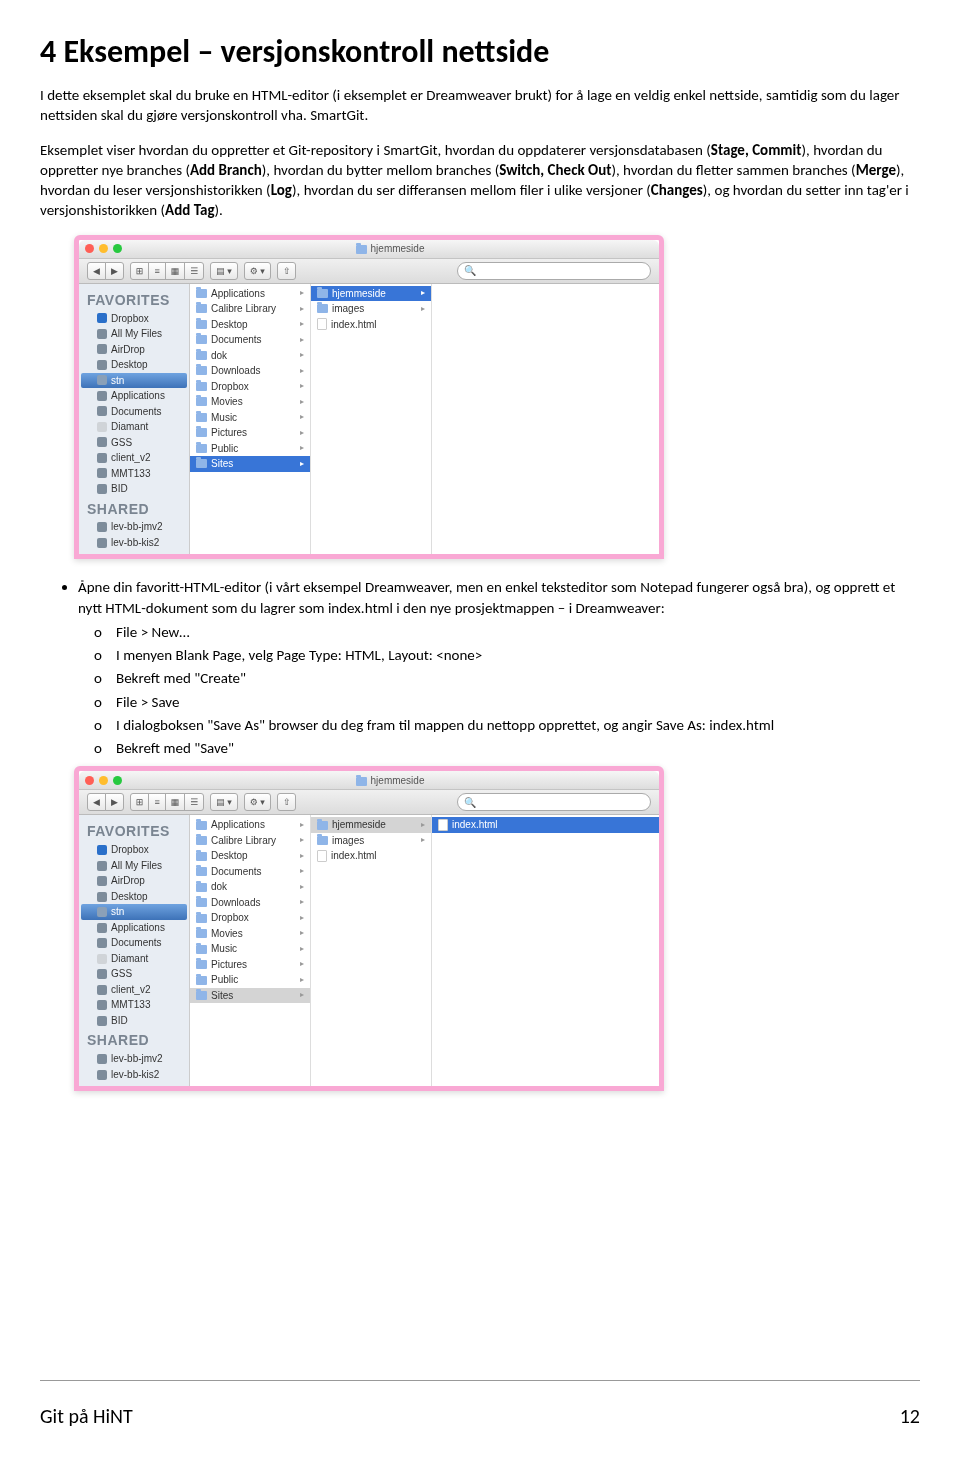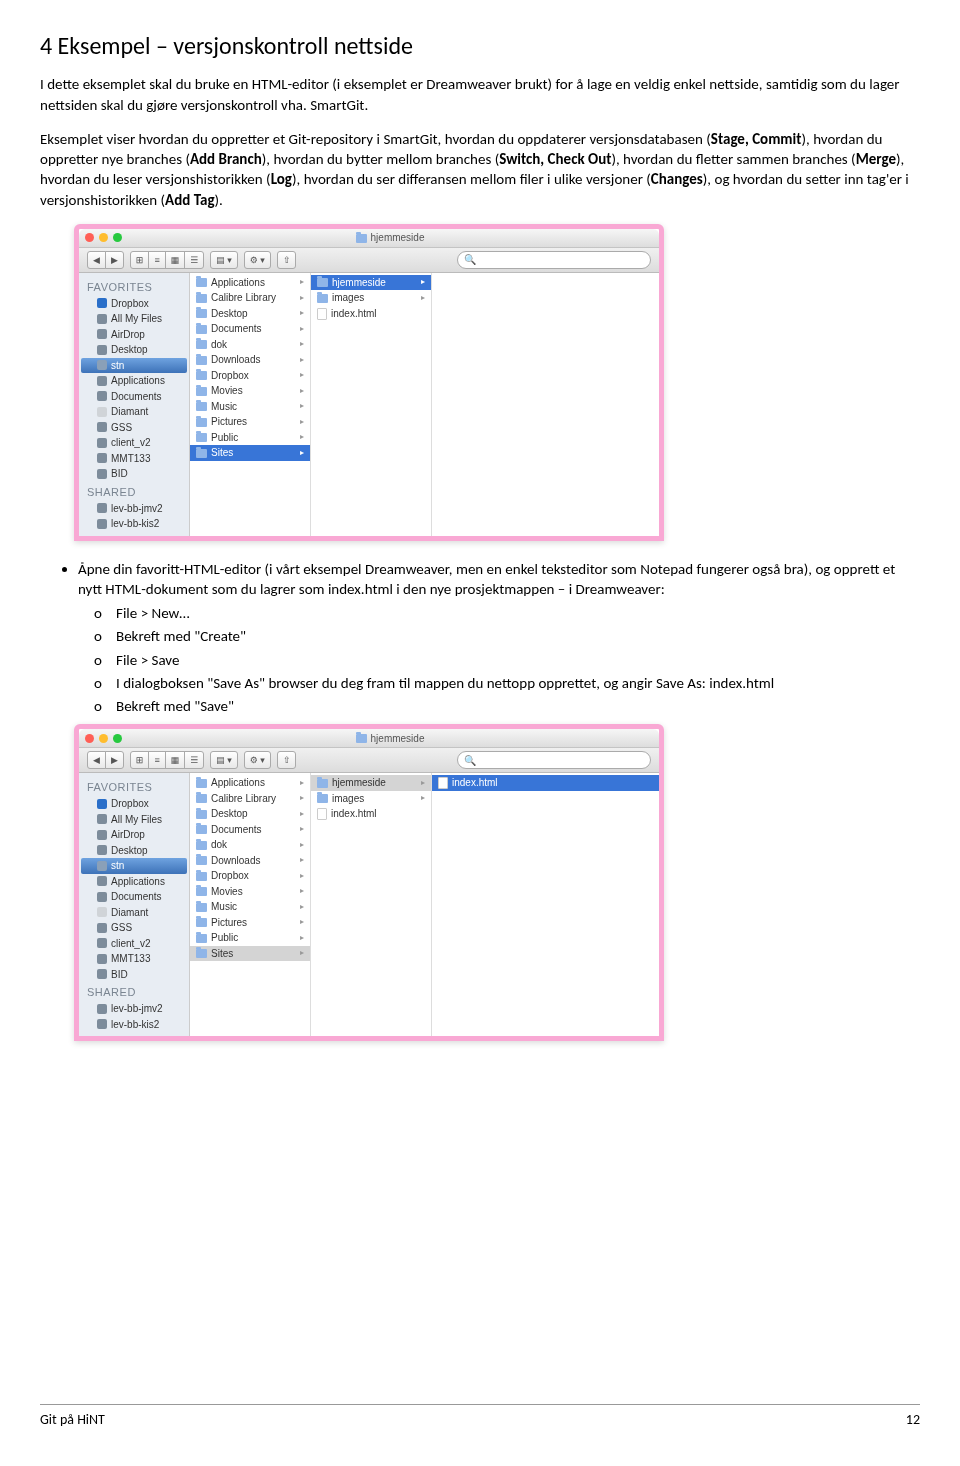--- a/index.html
+++ b/index.html
@@ -1,56 +1,56 @@
 <!DOCTYPE html>
 <html><head>
 <meta charset="utf-8">
 <style>
 body{margin:0;font-family:Calibri,Arial,sans-serif;font-size:15px;line-height:1.35;color:#000;background:#fff}
 .page{width:880px;margin:0 auto;padding:30px 40px 10px 40px;min-height:1400px;display:flex;flex-direction:column}
 .content{flex:1}
-h1{font-size:24px;font-weight:normal;margin:0 0 12px 0}
+h1{font-size:32px;font-weight:bold;margin:0 0 12px 0}
 p{margin:4px 0 14px 0}
 ul.main{list-style:disc;padding-left:38px;margin:8px 0}
 ul.main>li{margin-bottom:6px}
 ul.sub{list-style:none;padding-left:38px;margin:4px 0}
 ul.sub>li{margin-bottom:3px}
 ul.sub>li::before{content:"o";display:inline-block;width:22px;margin-left:-22px}
 .finder{border:5px solid #f9a8d4;border-radius:6px 6px 0 0;width:580px;margin:8px 0 18px 34px;font-family:'Lucida Grande',Arial,sans-serif;font-size:10px;color:#333;box-shadow:0 2px 6px rgba(0,0,0,.15);background:#fff}
 .f-titlebar{height:18px;background:linear-gradient(#f6f6f6,#ddd);border-radius:6px 6px 0 0;display:flex;align-items:center;padding:0 6px;border-bottom:1px solid #c4c4c4}
 .tl{width:9px;height:9px;border-radius:50%;margin-right:5px}
 .tl.r{background:#ff5f56}.tl.y{background:#ffbd2e}.tl.g{background:#27c93f}
 .f-title{flex:1;text-align:center;font-size:10px;color:#555}
 .f-toolbar{height:24px;background:linear-gradient(#f0f0f0,#dcdcdc);border-bottom:1px solid #bbb;display:flex;align-items:center;padding:0 8px;gap:6px}
 .tb-btn{background:linear-gradient(#fff,#e8e8e8);border:1px solid #aaa;border-radius:3px;height:16px;display:flex;align-items:center;padding:0 5px;font-size:9px;color:#555}
 .tb-seg{display:flex}
 .tb-seg .tb-btn{border-radius:0;margin-left:-1px}
 .tb-seg .tb-btn:first-child{border-radius:3px 0 0 3px;margin-left:0}
 .tb-seg .tb-btn:last-child{border-radius:0 3px 3px 0}
 .tb-search{flex:1;margin-left:auto;max-width:180px;height:16px;border:1px solid #aaa;border-radius:9px;background:#fff;display:flex;align-items:center;padding:0 6px;color:#999}
 .f-body{display:flex;min-height:220px}
 .f-side{width:110px;background:#e8edf3;border-right:1px solid #ccc;padding:4px 0}
-.f-shead{font-size:11px;color:#7a8591;font-weight:normal;padding:3px 8px 1px 8px;letter-spacing:.5px}
+.f-shead{font-size:14px;color:#7a8591;font-weight:bold;padding:3px 8px 1px 8px;letter-spacing:.5px}
 .f-sitem{padding:1px 6px 1px 18px;display:flex;align-items:center;gap:4px;position:relative}
 .f-sitem.sel{background:linear-gradient(#6fa3e0,#3d72b8);color:#fff;border-radius:2px;margin:0 2px;padding-left:16px}
 .sic{width:10px;height:10px;display:inline-block;background:#7d8c9b;border-radius:2px;flex-shrink:0}
 .sic.db{background:#2a6fc9}.sic.hm{background:#8aa0b8}.sic.hd{background:#d0d4d8}
 .f-cols{flex:1;display:flex;overflow:hidden}
 .f-col{border-right:1px solid #ddd;min-width:120px;padding:2px 0}
 .f-col:last-child{flex:1;border-right:none}
 .f-row{padding:1px 6px;display:flex;align-items:center;gap:4px;white-space:nowrap}
 .f-row.sel{background:#3875d7;color:#fff}
 .f-row.sel2{background:#d4d4d4}
 .fic{width:11px;height:9px;background:#8fb5e8;border-radius:1px;flex-shrink:0;position:relative}
 .fic::before{content:"";position:absolute;top:-2px;left:0;width:5px;height:2px;background:#8fb5e8;border-radius:1px 1px 0 0}
 .fic.file{background:#fff;border:1px solid #ccc;width:8px;height:10px}
 .fic.file::before{display:none}
 .arr{margin-left:auto;color:#999;font-size:8px}
 .f-row.sel .arr{color:#fff}
-.footer{border-top:1px solid #999;padding-top:6px;display:flex;justify-content:space-between;font-size:14px}
+.footer{border-top:1px solid #999;padding-top:22px;display:flex;justify-content:space-between;font-size:20px}
 </style>
 </head>
 <body>
 
 <div class="page">
 <div class="content">
 <h1>4 Eksempel – versjonskontroll nettside</h1>
 
 <p>I dette eksemplet skal du bruke en HTML-editor (i eksemplet er Dreamweaver brukt) for å lage en veldig enkel nettside, samtidig som du lager nettsiden skal du gjøre versjonskontroll vha. SmartGit.</p>
 
@@ -227,20 +227,21 @@
       <div class="f-col"></div>
     </div>
   </div>
 </div>
 
 <ul class="main">
 <li>
   <span>Åpne din favoritt-HTML-editor (i vårt eksempel Dreamweaver, men en enkel teksteditor som Notepad fungerer også bra), og opprett et nytt HTML-dokument som du lagrer som index.html i den nye prosjektmappen – i Dreamweaver:</span>
   <ul class="sub">
     <li>File &gt; New…</li>
+    <li>I menyen Blank Page, velg Page Type: HTML, Layout: &lt;none&gt;</li>
     <li>Bekreft med "Create"</li>
     <li>File &gt; Save</li>
     <li>I dialogboksen "Save As" browser du deg fram til mappen du nettopp opprettet, og angir Save As: index.html</li>
     <li>Bekreft med "Save"</li>
   </ul>
 </li>
 </ul>
 
 <div class="finder">
   <div class="f-titlebar">

